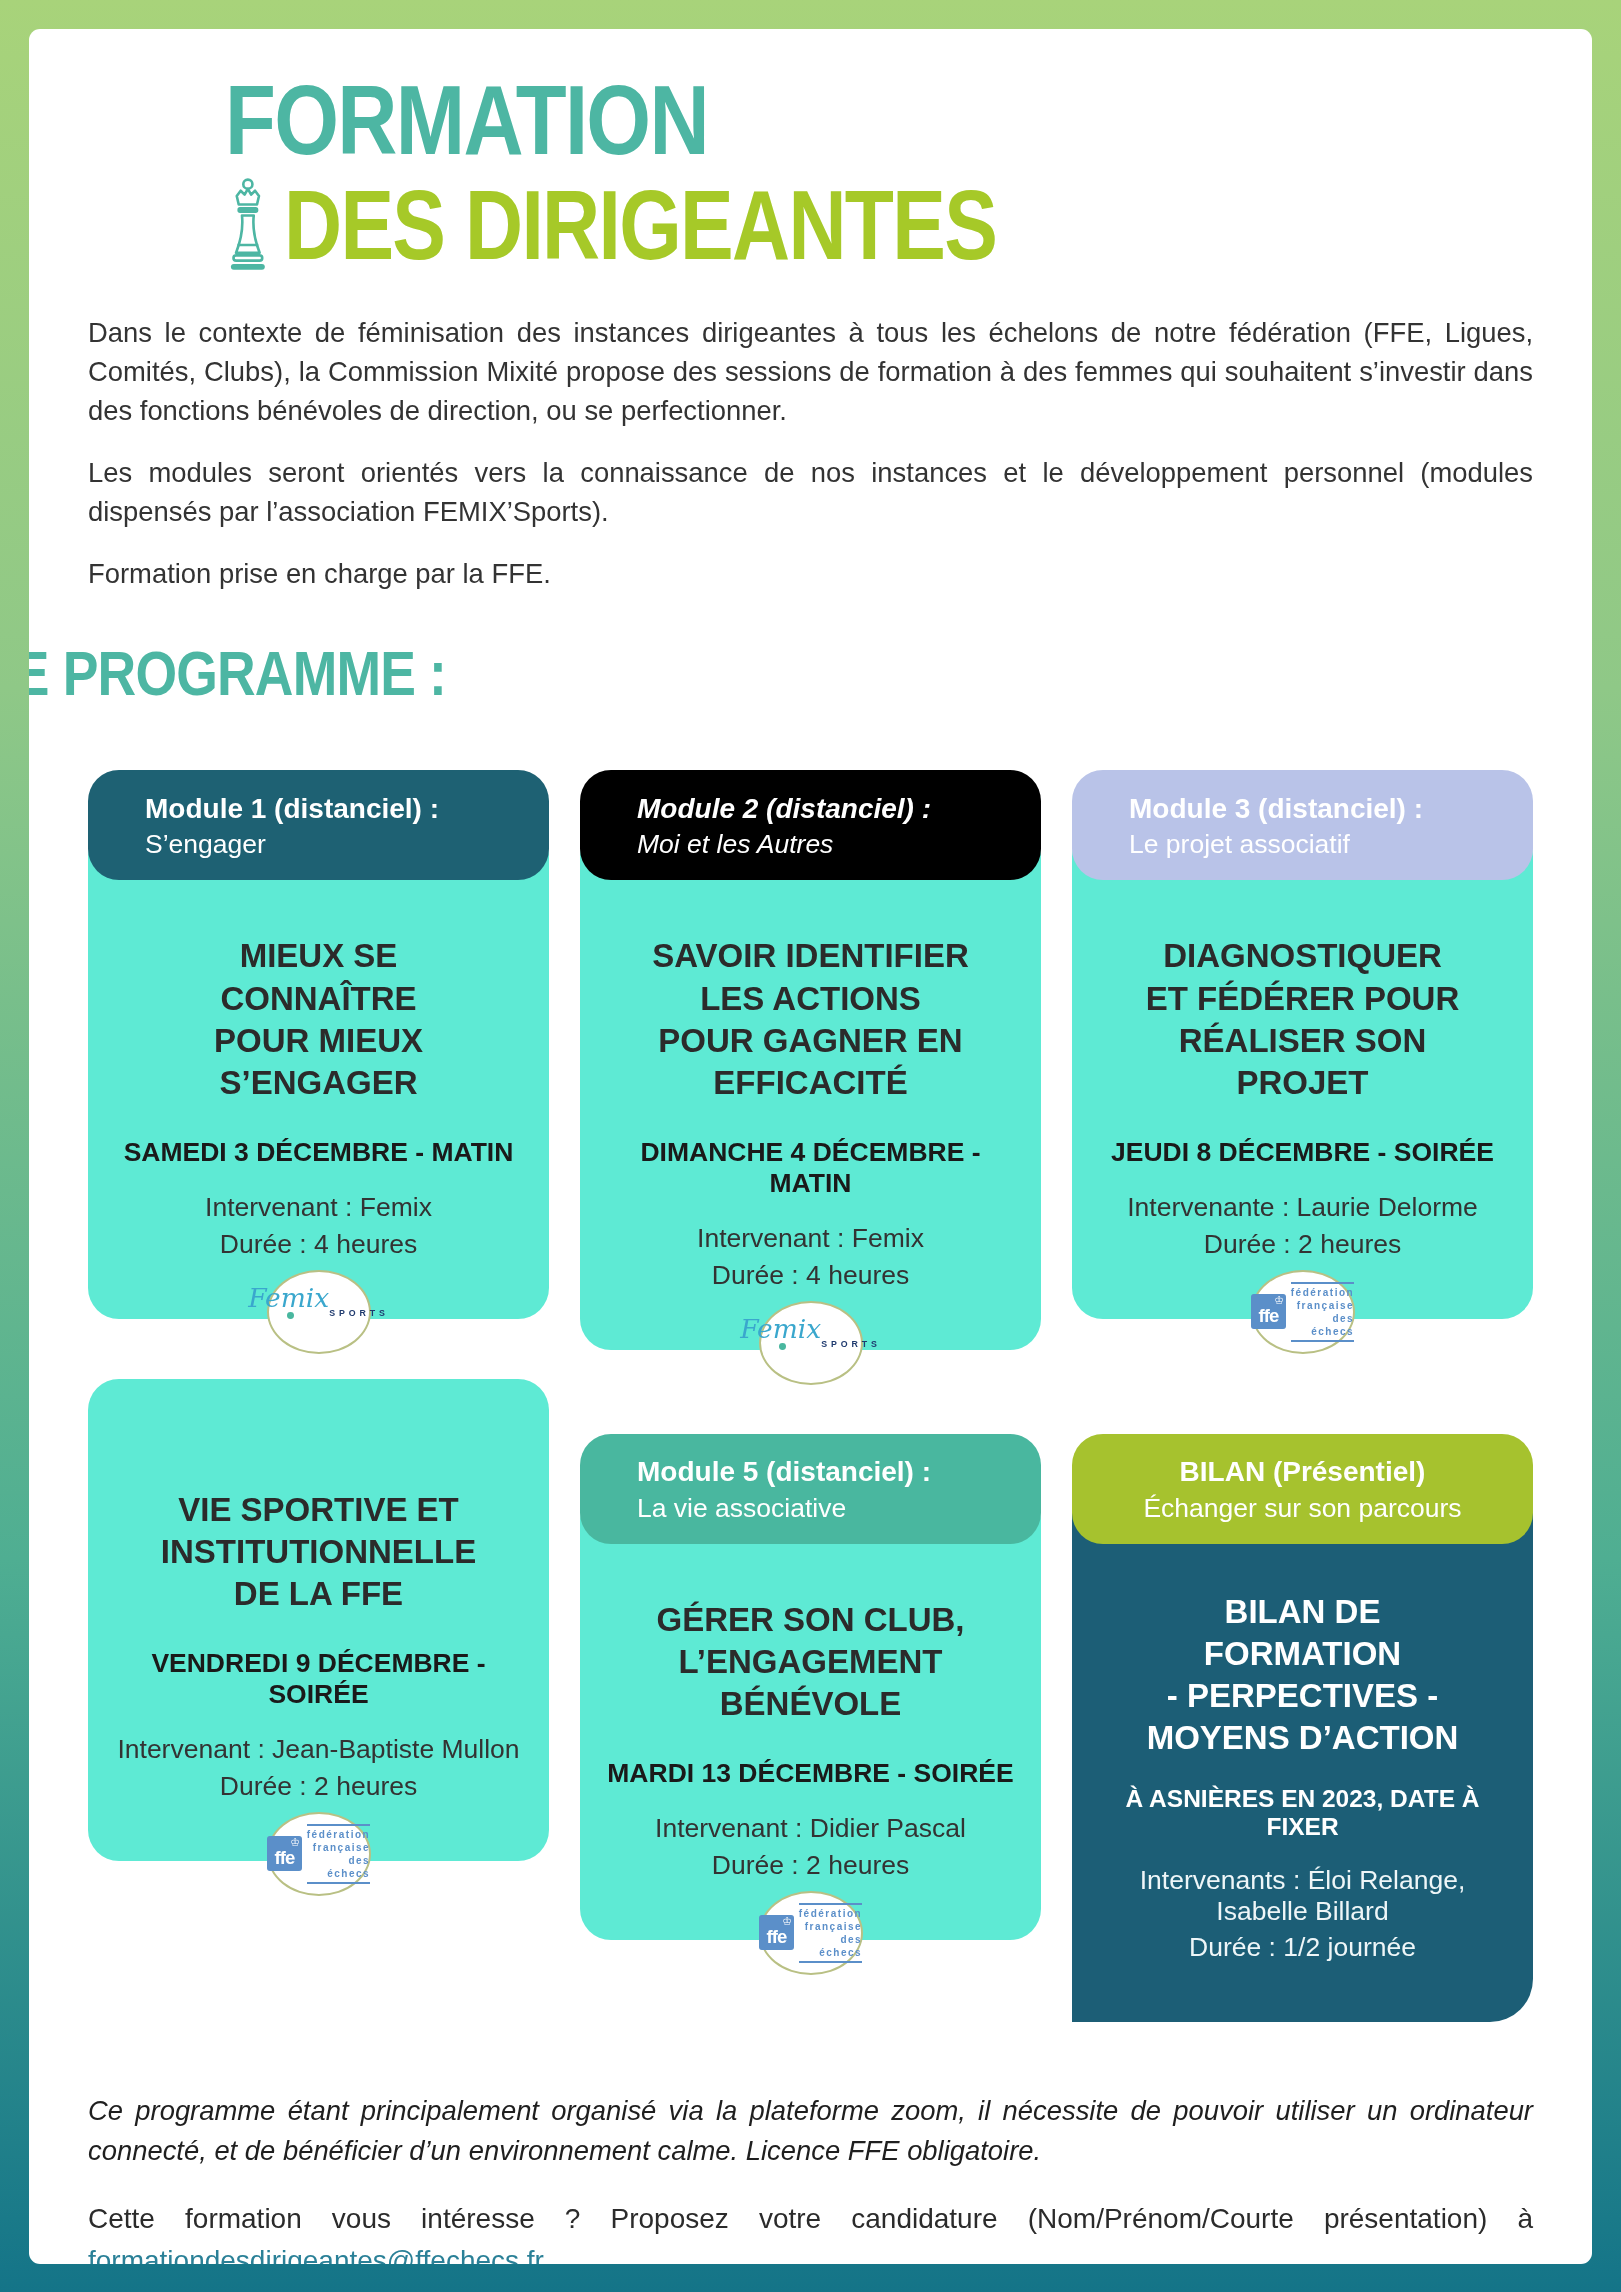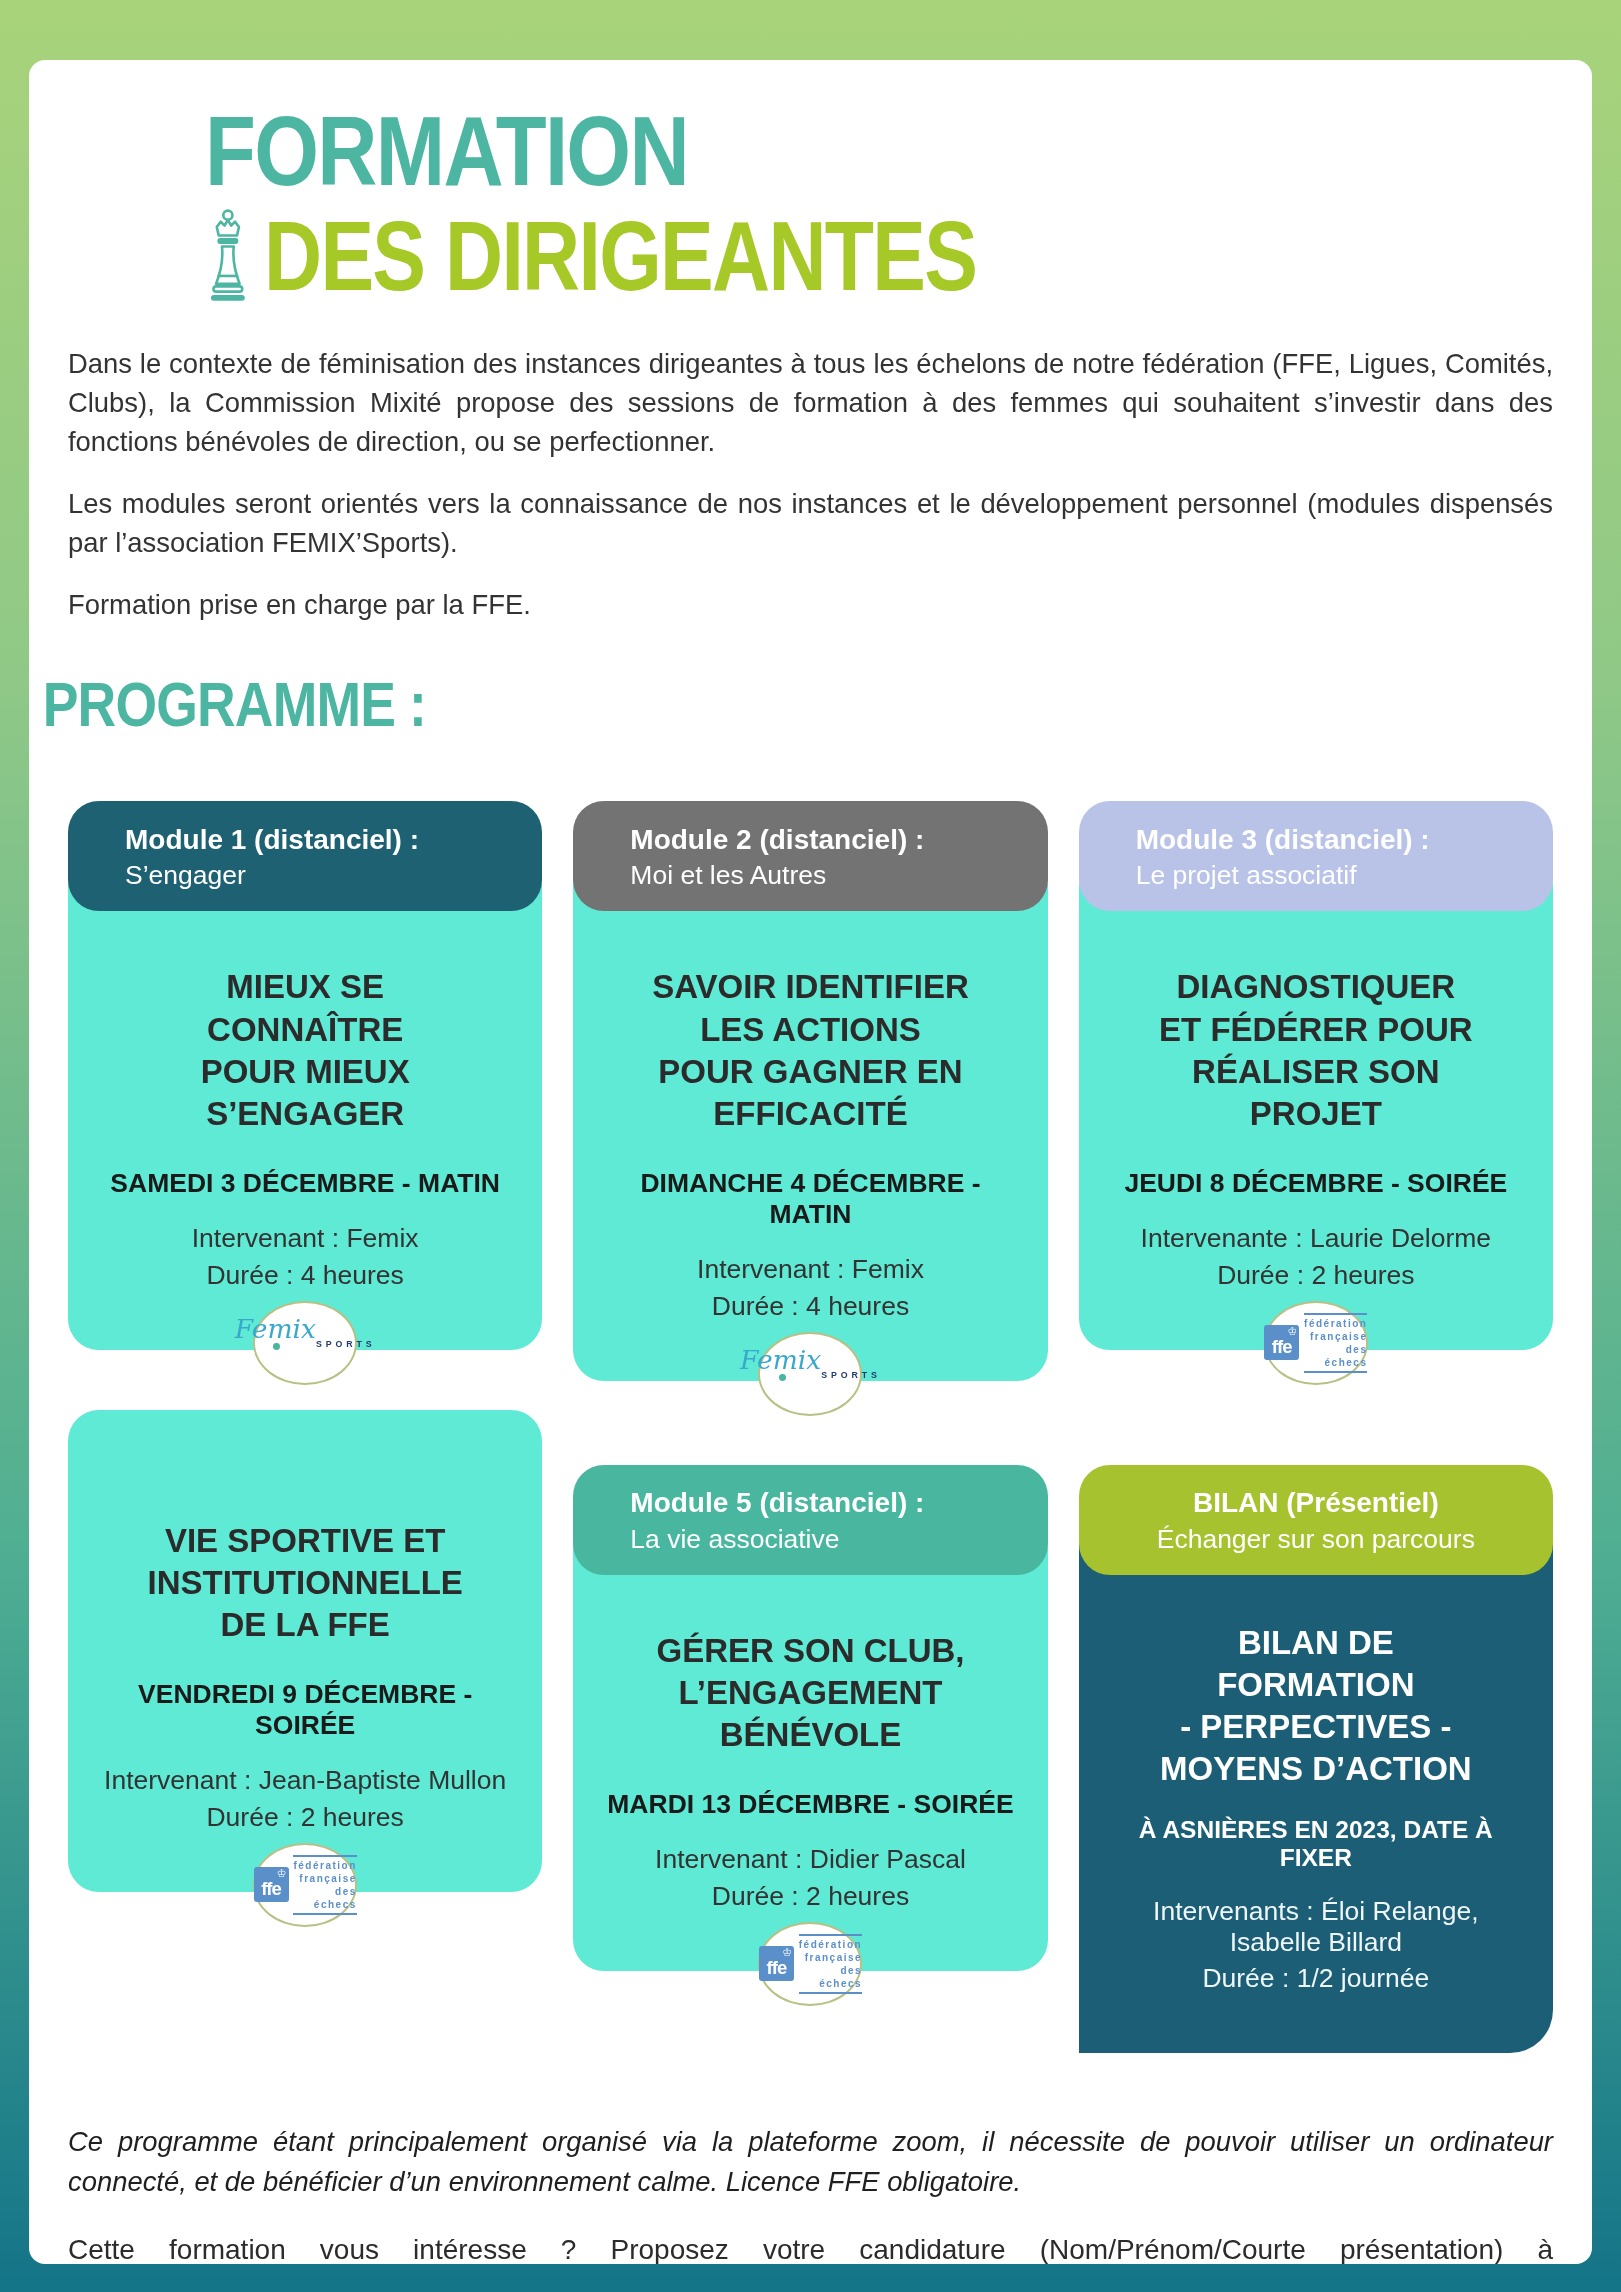--- a/index.html
+++ b/index.html
@@ -4,21 +4,21 @@
 <style>
   html,body{margin:0;padding:0;background:#9a9a9a;}
   *{box-sizing:border-box;}
   .poster{
     position:relative;width:1621px;height:2293px;margin:0 auto;
     background:linear-gradient(180deg,#a8d37a 0%,#8fc887 30%,#4fae92 68%,#147488 100%);
     font-family:"Liberation Sans",sans-serif;
   }
   .page{
     position:absolute;top:29px;left:29px;right:29px;bottom:29px;
-    background:#ffffff;border-radius:16px;padding:0 39px;overflow:hidden;margin-top:31px;
+    background:#ffffff;border-radius:11px;padding:0 59px;overflow:hidden;
   }
   
   .title-block{padding-top:45px;margin-left:137px;}
   .title-line1 span.cond{
     display:inline-block;transform:scaleX(.85);transform-origin:left;
     font-size:98px;font-weight:bold;letter-spacing:-2px;line-height:.95;color:#4db6a3;
   }
   .title-line2{display:flex;align-items:center;gap:13.7px;margin-top:9.8px;}
   .queen-svg{height:98px;width:auto;flex:0 0 auto;}
   .title-line2 .cond2{
@@ -154,21 +154,21 @@
           <div class="card__line first">Intervenant : Femix</div>
           <div class="card__line">Durée : 4 heures</div>
           <div class="logo-oval">
             <span class="femix-name">Femix</span>
             <span class="femix-sub">SPORTS</span>
           </div>
         </div>
       </article>
 
       <article class="card">
-        <div class="card__header" style="background-color: #737373;">
+        <div class="card__header" style="background-color: #000000; font-style: italic;">
           <div class="card__header-title">Module 2 (distanciel) :</div>
           <div class="card__header-sub">Moi et les Autres</div>
         </div>
         <div class="card__body">
           <h3 class="card__title">SAVOIR IDENTIFIER
 LES ACTIONS
 POUR GAGNER EN
 EFFICACITÉ</h3>
           <div class="card__date">DIMANCHE 4 DÉCEMBRE - MATIN</div>
           <div class="card__line first">Intervenant : Femix</div>

